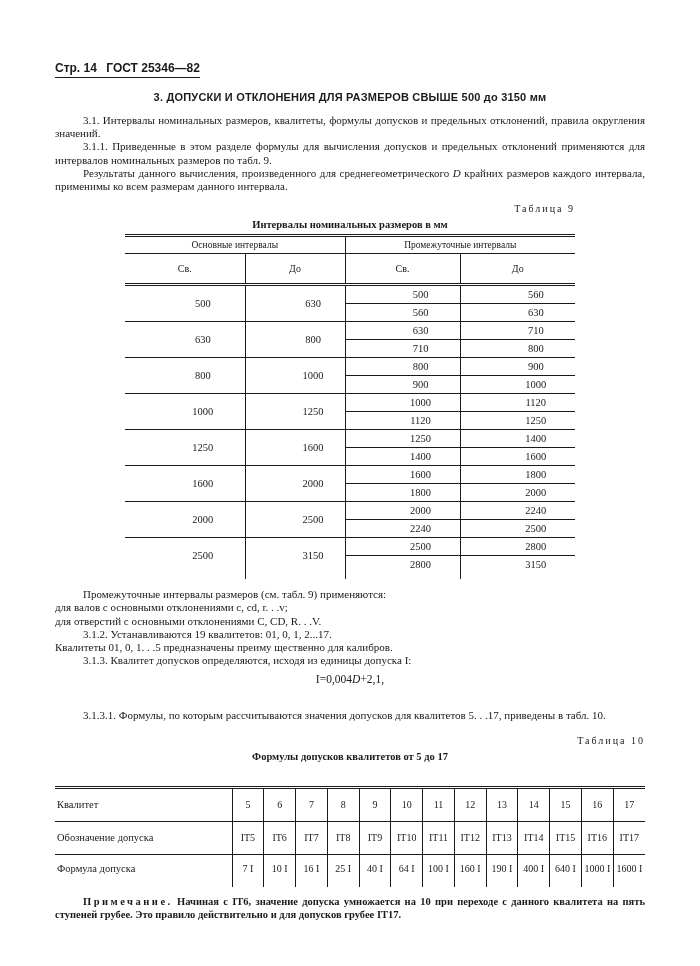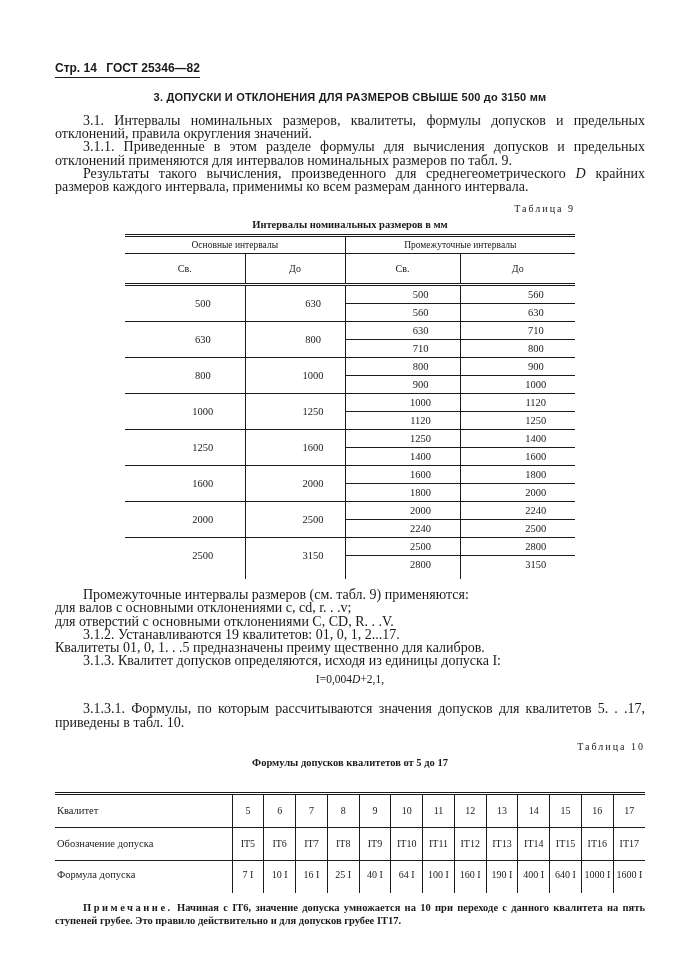--- a/index.html
+++ b/index.html
@@ -18,21 +18,21 @@
   .doc-header .pg{margin-right:6px;}
 
   
   .sec-title{
     margin:0 0 11px 0;text-align:center;
     font-family:"Liberation Sans", sans-serif;font-size:11px;font-weight:bold;
     letter-spacing:.2px;
   }
 
   
-  .para{margin:0;font-size:14px;line-height:13.2px;text-align:justify;}
+  .para{margin:0;font-size:11px;line-height:13.2px;text-align:justify;}
   .indent{text-indent:28px;}
   .var{font-style:italic;font-family:"Liberation Serif", serif;}
 
   
   .tbl-label{text-align:right;font-size:10px;letter-spacing:2px;margin-bottom:5px;}
   .tbl-title{text-align:center;font-weight:bold;font-size:10.5px;margin-bottom:4px;}
 
   
   .t9-wrap{margin-top:10px;margin-bottom:9px;}
   .t9-inner{width:450px;margin:0 auto;}
@@ -59,40 +59,40 @@
   .t10 tr.r0 td,.t10 tr.r1 td{border-bottom:1px solid #1a1a1a;}
   .t10 tr.r0 td{height:32px;}
   .t10 tr.r1 td{height:32px;}
   .t10 tr.r2 td{height:27px;}
   .t10 tr.hang td{height:5px;}
 
   
   .note{margin:8px 0 0 0;font-size:10.5px;line-height:13px;text-align:justify;text-indent:28px;font-weight:bold;}
   .note-label{letter-spacing:2.5px;}
 
-  .formula{text-align:center;margin:6px 0 17px 0;font-size:11.5px;}
+  .formula{text-align:center;margin:6px 0 24px 0;font-size:11.5px;}
 </style>
 </head>
 <body>
 
 <div class="page">
   <div class="content">
 
     <div class="doc-header">
       <span class="head-inner">
         <span class="pg">Стр. 14</span>
         <span class="std">ГОСТ 25346—82</span>
       </span>
     </div>
 
     <h1 class="sec-title">3. ДОПУСКИ И ОТКЛОНЕНИЯ ДЛЯ РАЗМЕРОВ СВЫШЕ 500 до 3150 мм</h1>
 
     <p class="para indent">3.1. Интервалы номинальных размеров, квалитеты, формулы допусков и предельных отклонений, правила округления значений.</p>
     <p class="para indent">3.1.1. Приведенные в этом разделе формулы для вычисления допусков и предельных отклонений применяются для интервалов номинальных размеров по табл. 9.</p>
-    <p class="para indent"><span>Результаты такого вычисления, произведенного для среднегеометрического </span><span class="var">D</span><span> крайних размеров каждого интервала, применимы ко всем размерам данного интервала.</span></p>
+    <p class="para indent"><span>Результаты данного вычисления, произведенного для среднегеометрического </span><span class="var">D</span><span> крайних размеров каждого интервала, применимы ко всем размерам данного интервала.</span></p>
 
     <div class="t9-wrap">
       <div class="t9-inner">
         <div class="tbl-label">Таблица 9</div>
         <div class="tbl-title">Интервалы номинальных размеров в мм</div>
         <table class="t9">
           <colgroup>
             <col style="width:120px">
               <col style="width:100px">
               <col style="width:115px">

